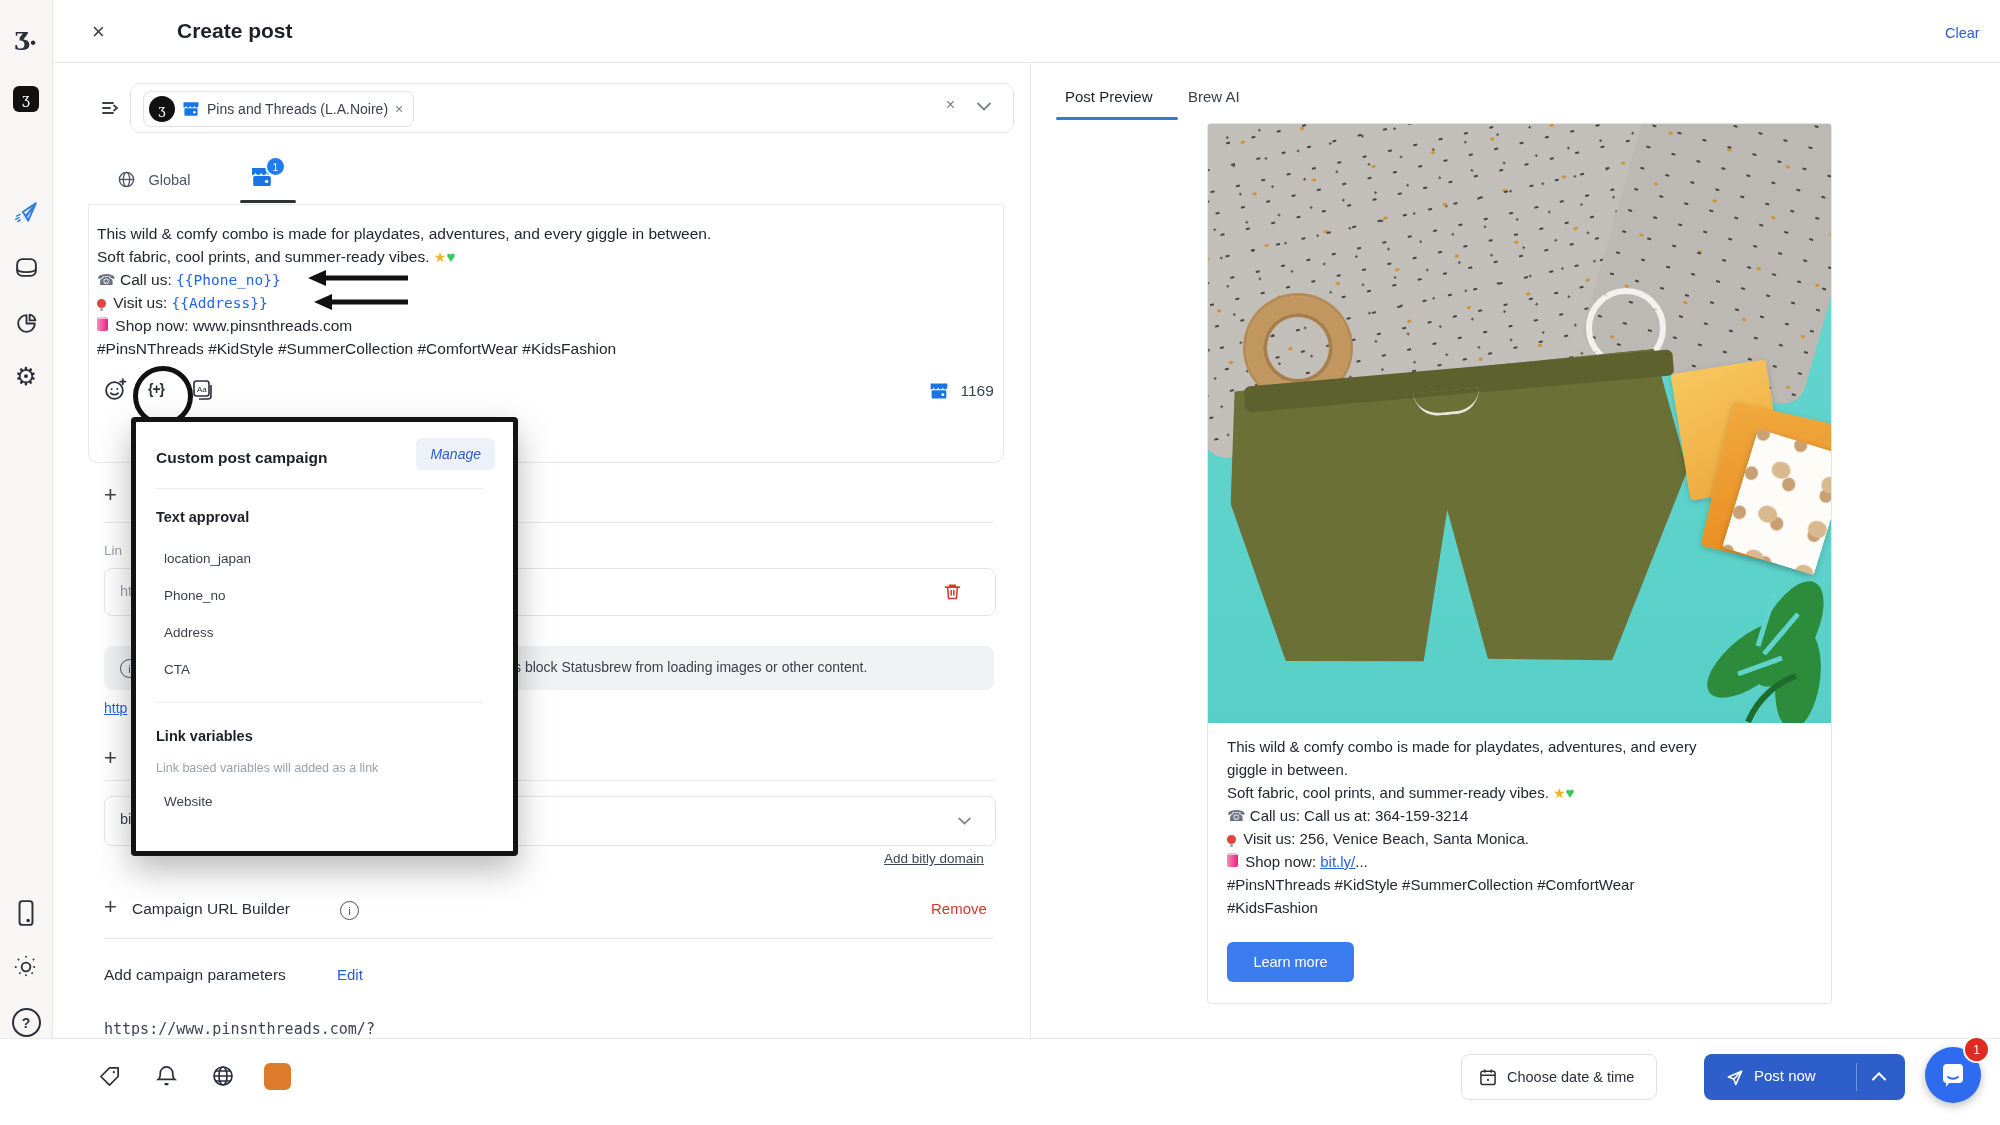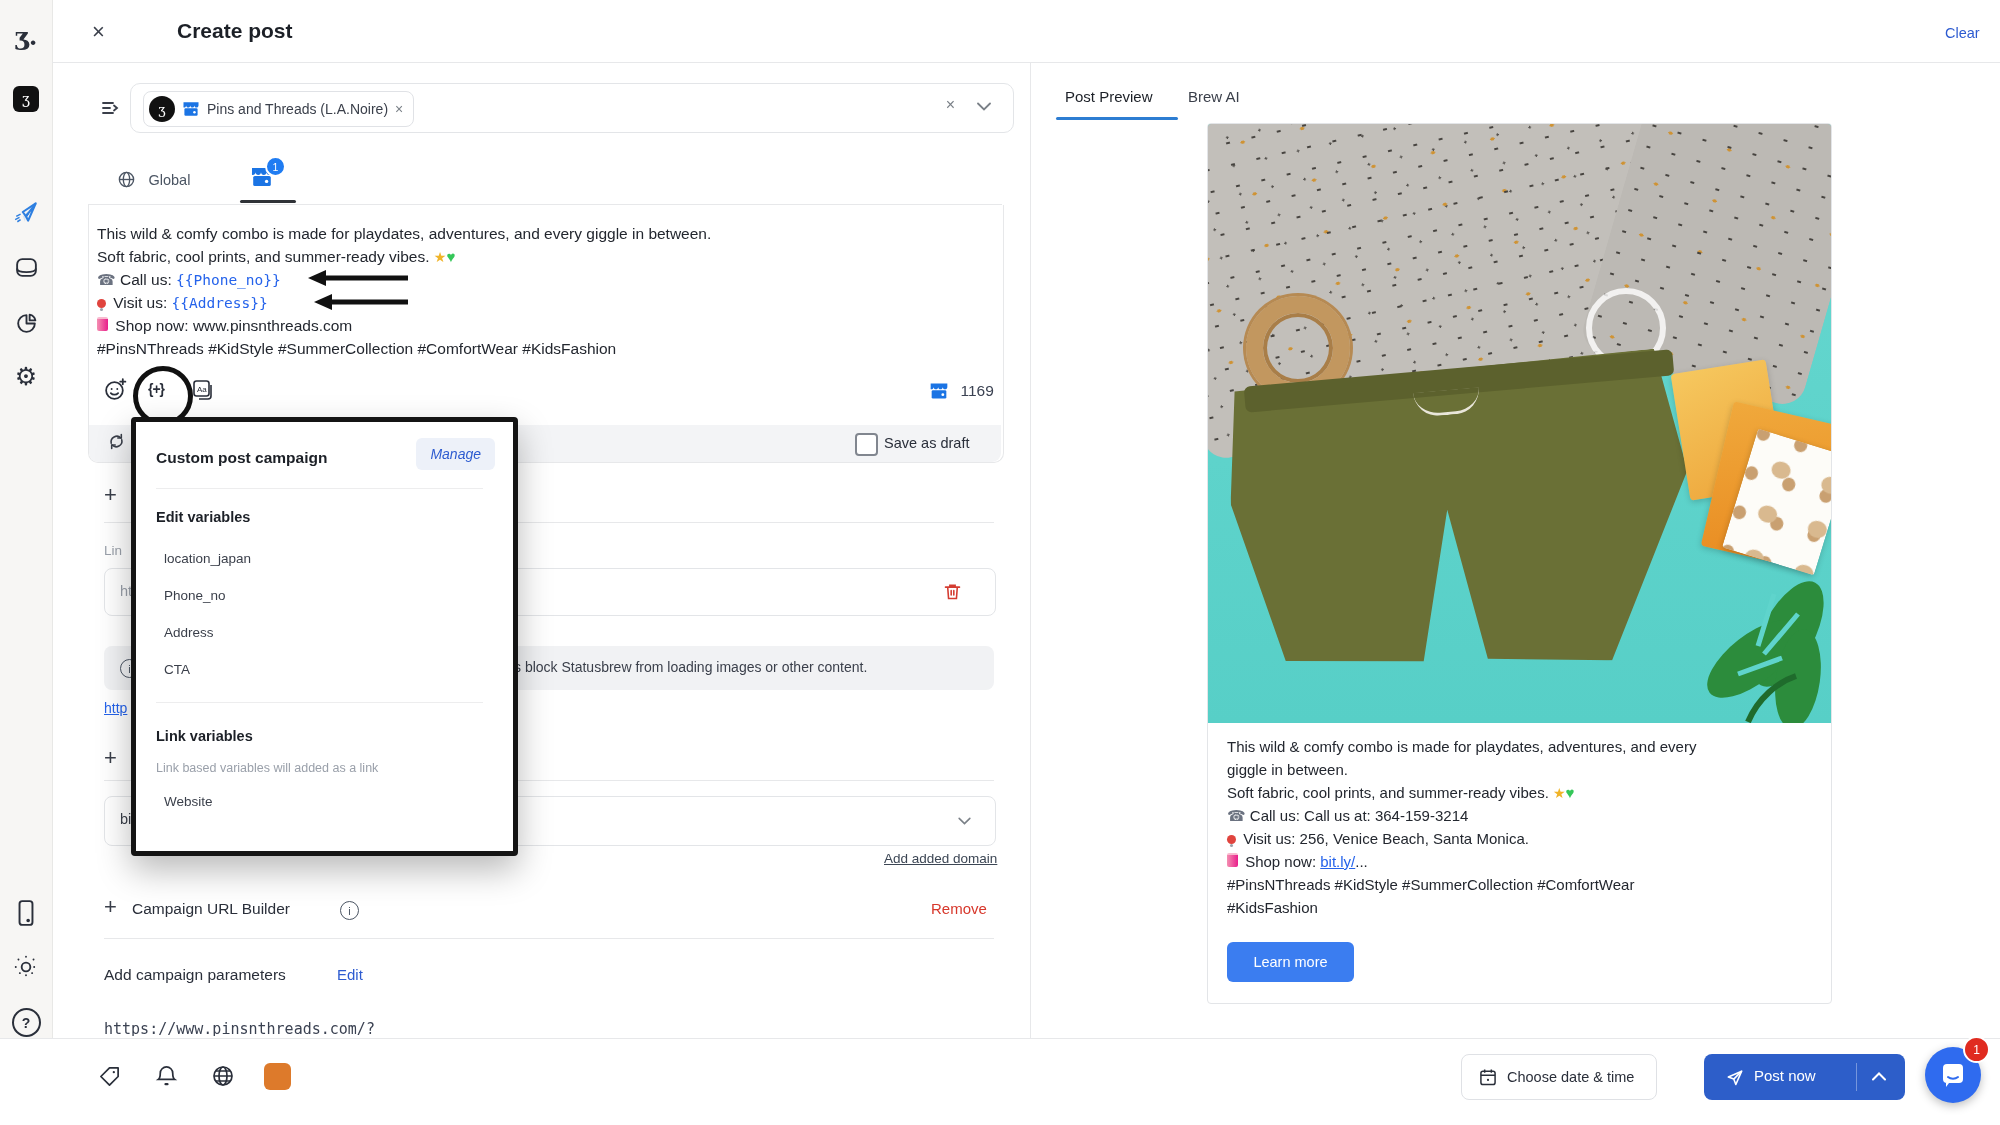--- a/index.html
+++ b/index.html
@@ -219,32 +219,20 @@
 
   <svg class="arrow-annot" style="left:306px;top:268px;" width="104" height="20" viewBox="0 0 104 20">
     <path d="M18 10H102" stroke="#111" stroke-width="5"></path>
       <path d="M20 2 2 10l18 8z" fill="#111"></path>
   </svg>
   <svg class="arrow-annot" style="left:312px;top:292px;" width="98" height="20" viewBox="0 0 98 20">
     <path d="M18 10H96" stroke="#111" stroke-width="5"></path>
       <path d="M20 2 2 10l18 8z" fill="#111"></path>
   </svg>
 
-  <div class="grayrow">
-    <span class="abs" style="left:17px;top:6px;">
-      <svg width="21" height="21" viewBox="0 0 24 24" fill="none" stroke="#3a3f4a" stroke-width="1.8" stroke-linecap="round">
-        <path d="M6 14a6.5 6.5 0 0 1 11-6"></path>
-          <path d="M17.5 4v4h-4"></path>
-          <path d="M18 10a6.5 6.5 0 0 1-11 6"></path>
-          <path d="M6.5 20v-4h4"></path>
-      </svg>
-    </span>
-    <span class="checkbox" style="left:766px;top:8px;"></span>
-    <span class="abs" style="left:795px;top:10px;font-size:14.5px;color:#2a2f3a;">Save as draft</span>
-  </div>
 
   <div class="abs plus" style="left:104px;top:482px;">+</div>
   <div class="hline" style="left:104px;top:522px;width:890px;"></div>
   <div class="abs placeholder" style="left:104px;top:543px;font-size:13.5px;">Lin</div>
   <div class="input" style="left:104px;top:568px;width:890px;height:46px;">
     <span class="abs placeholder" style="left:15px;top:14px;">ht</span>
     <span class="abs" style="right:32px;top:12px;">
       <svg width="21" height="21" viewBox="0 0 24 24" fill="none" stroke="#d43c31" stroke-width="1.8" stroke-linecap="round">
         <path d="M4 7h16M9 7V5h6v2M6.5 7l1 13h9l1-13"></path>
           <path d="M10.5 11v5M13.5 11v5"></path>
@@ -260,38 +248,38 @@
   <div class="abs plus" style="left:104px;top:745px;">+</div>
   <div class="hline" style="left:104px;top:780px;width:890px;"></div>
   <div class="input" style="left:104px;top:796px;width:890px;height:48px;">
     <span class="abs" style="left:15px;top:14px;font-size:14.5px;color:#3a3f4a;">bi</span>
     <span class="abs" style="right:24px;top:20px;">
       <svg width="13" height="8" viewBox="0 0 14 9" fill="none" stroke="#7a8087" stroke-width="1.8" stroke-linecap="round">
           <path d="M1 1.5 7 7.5l6-6"></path>
         </svg>
     </span>
   </div>
-  <div class="abs underl" style="left:884px;top:851px;font-size:13.5px;color:#3c4654;">Add added domain</div>
+  <div class="abs underl" style="left:884px;top:851px;font-size:13.5px;color:#3c4654;">Add bitly domain</div>
 
   <div class="abs plus" style="left:104px;top:894px;">+</div>
   <div class="abs" style="left:132px;top:900px;font-size:15.5px;color:#2a2f3a;">Campaign URL Builder</div>
   <span class="abs icircle" style="left:340px;top:901px;">i</span>
   <div class="abs" style="left:931px;top:900px;font-size:15px;color:#d7372b;">Remove</div>
   <div class="hline" style="left:104px;top:938px;width:890px;"></div>
   <div class="abs" style="left:104px;top:966px;font-size:15.5px;color:#2a2f3a;">Add campaign parameters</div>
   <div class="abs blue" style="left:337px;top:966px;font-size:15px;">Edit</div>
   <div class="abs" style="left:104px;top:1014px;width:600px;height:22px;overflow:hidden;">
     <span style="font-family:'DejaVu Sans Mono',monospace;font-size:15px;color:#3b4252;line-height:30px;">https://www.pinsnthreads.com/?</span>
   </div>
 
   <div id="popup">
     <div class="abs pop-h" style="left:20px;top:27px;">Custom post campaign</div>
     <div class="manage">Manage</div>
     <div class="hline" style="left:20px;top:66px;width:327px;background:#ededee;"></div>
-    <div class="abs" style="left:20px;top:87px;font-size:14.5px;font-weight:bold;color:#1c2027;">Edit variables</div>
+    <div class="abs" style="left:20px;top:87px;font-size:14.5px;font-weight:bold;color:#1c2027;">Text approval</div>
     <div class="abs pop-item" style="left:28px;top:129px;">location_japan</div>
     <div class="abs pop-item" style="left:28px;top:166px;">Phone_no</div>
     <div class="abs pop-item" style="left:28px;top:203px;">Address</div>
     <div class="abs pop-item" style="left:28px;top:240px;">CTA</div>
     <div class="hline" style="left:20px;top:280px;width:327px;background:#ededee;"></div>
     <div class="abs" style="left:20px;top:306px;font-size:14.5px;font-weight:bold;color:#1c2027;">Link variables</div>
     <div class="abs" style="left:20px;top:339px;font-size:12.5px;color:#9aa0aa;">Link based variables will added as a link</div>
     <div class="abs pop-item" style="left:28px;top:372px;">Website</div>
   </div>
 

